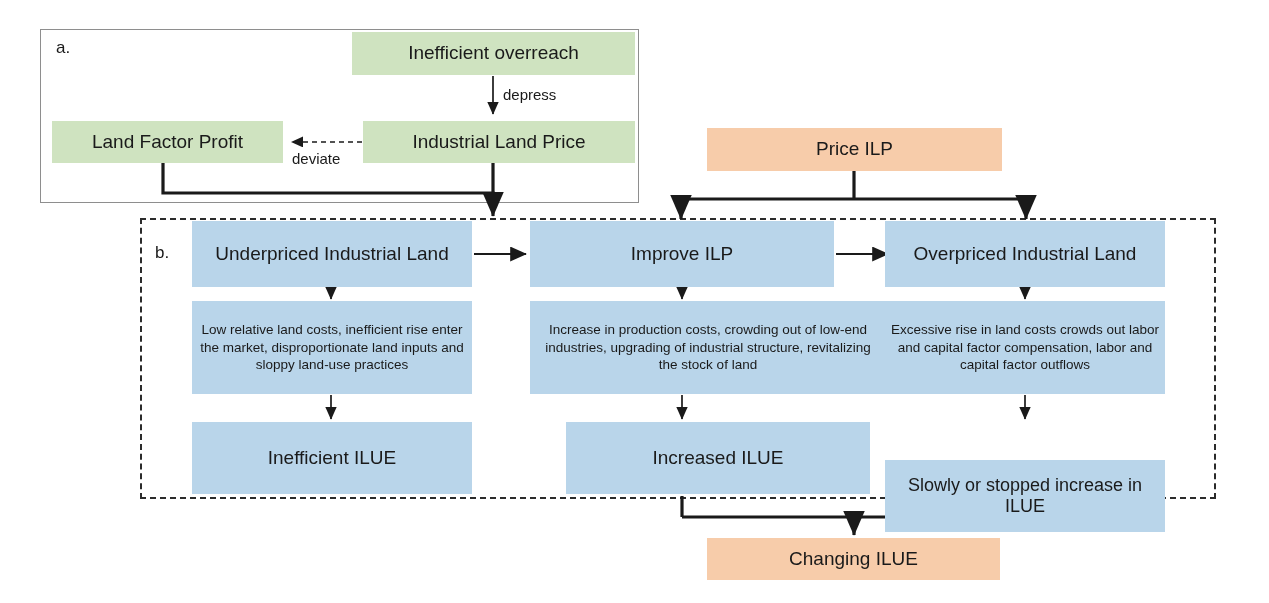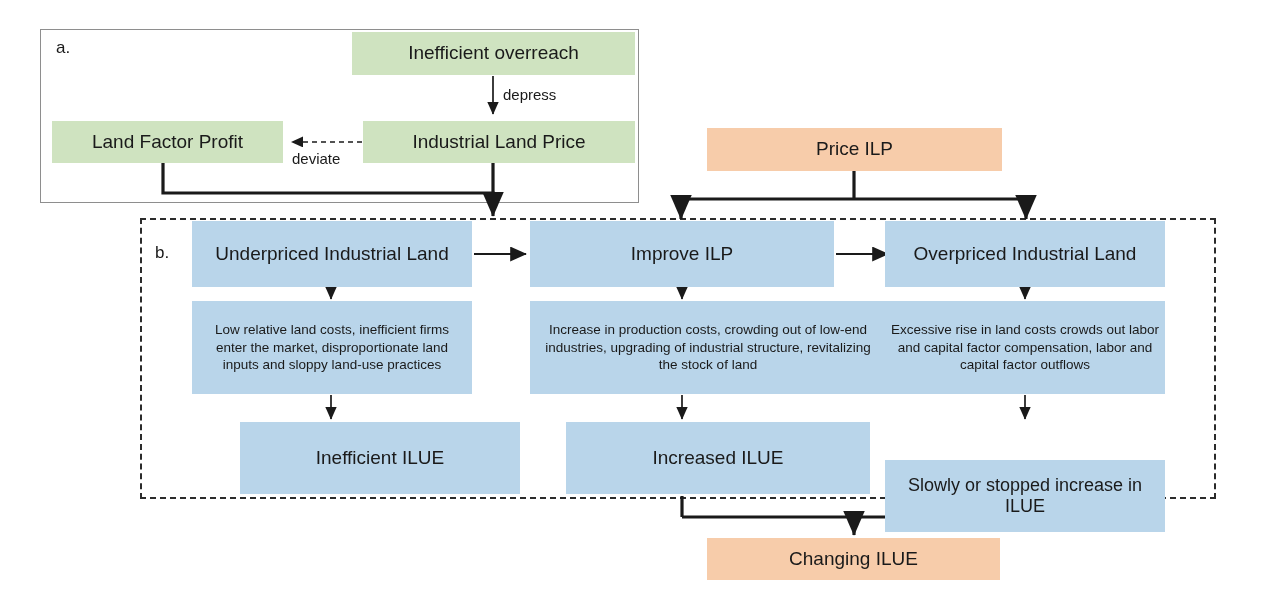--- a/index.html
+++ b/index.html
@@ -122,22 +122,22 @@
   <div class="box green t-big" style="left:363px;top:121px;width:272px;height:42px;">Industrial Land Price</div>
 
   <div class="box green t-big" style="left:52px;top:121px;width:231px;height:42px;">Land Factor Profit</div>
 
   <div class="lbl" style="left:503px;top:86px;">depress</div>
   <div class="lbl" style="left:292px;top:150px;">deviate</div>
 
   <div class="box peach t-big" style="left:707px;top:128px;width:295px;height:43px;">Price ILP</div>
 
   <div class="box blue t-big" style="left:192px;top:221px;width:280px;height:66px;padding:0 6px;">Underpriced Industrial Land</div>
-  <div class="box blue t-small" style="left:192px;top:301px;width:280px;height:93px;padding:0 8px;">Low relative land costs, inefficient firms enter the market, disproportionate land inputs and sloppy land-use practices</div>
-  <div class="box blue t-big" style="left:192px;top:422px;width:280px;height:72px;margin-left:48px;">Inefficient ILUE</div>
+  <div class="box blue t-small" style="left:192px;top:301px;width:280px;height:93px;padding:0 8px;">Low relative land costs, inefficient rise enter the market, disproportionate land inputs and sloppy land-use practices</div>
+  <div class="box blue t-big" style="left:192px;top:422px;width:280px;height:72px;">Inefficient ILUE</div>
 
   <div class="box blue t-big" style="left:530px;top:221px;width:304px;height:66px;padding:0 6px;">Improve ILP</div>
   <div class="box blue t-small" style="left:530px;top:301px;width:356px;height:93px;padding:0 8px;">Increase in production costs, crowding out of low-end industries, upgrading of industrial structure, revitalizing the stock of land</div>
   <div class="box blue t-big" style="left:530px;top:422px;width:304px;height:72px;margin-left:36px;">Increased ILUE</div>
 
   <div class="box blue t-big" style="left:885px;top:221px;width:280px;height:66px;padding:0 6px;">Overpriced Industrial Land</div>
   <div class="box blue t-small" style="left:885px;top:301px;width:280px;height:93px;padding:0 0;">Excessive rise in land costs crowds out labor and capital factor compensation, labor and capital factor outflows</div>
   <div class="box blue t-mid" style="left:885px;top:422px;width:280px;height:72px;padding:0 22px;margin-top:38px;">Slowly or stopped increase in ILUE</div>
 
   <div class="box peach t-big" style="left:707px;top:538px;width:293px;height:42px;">Changing ILUE</div>

